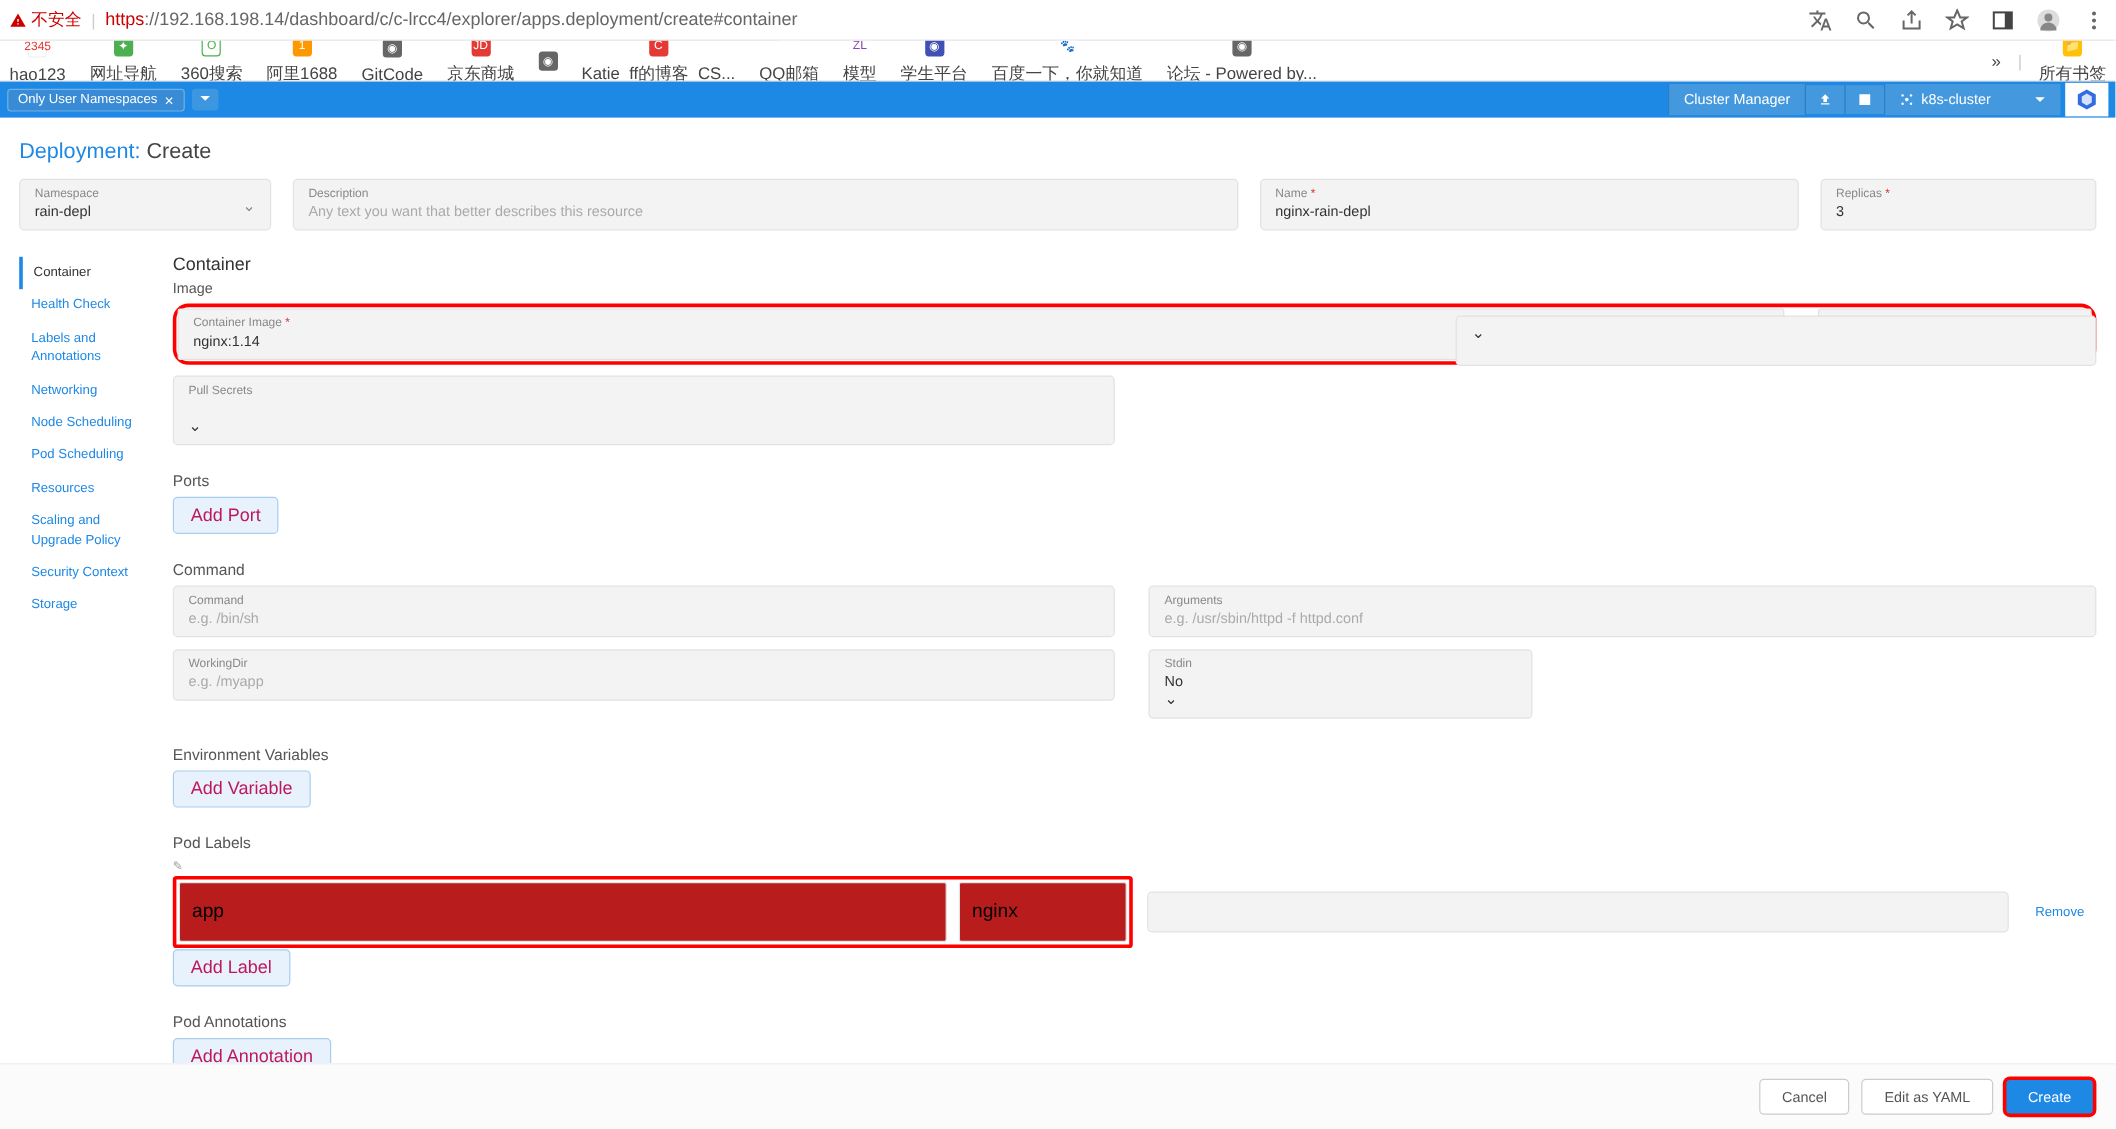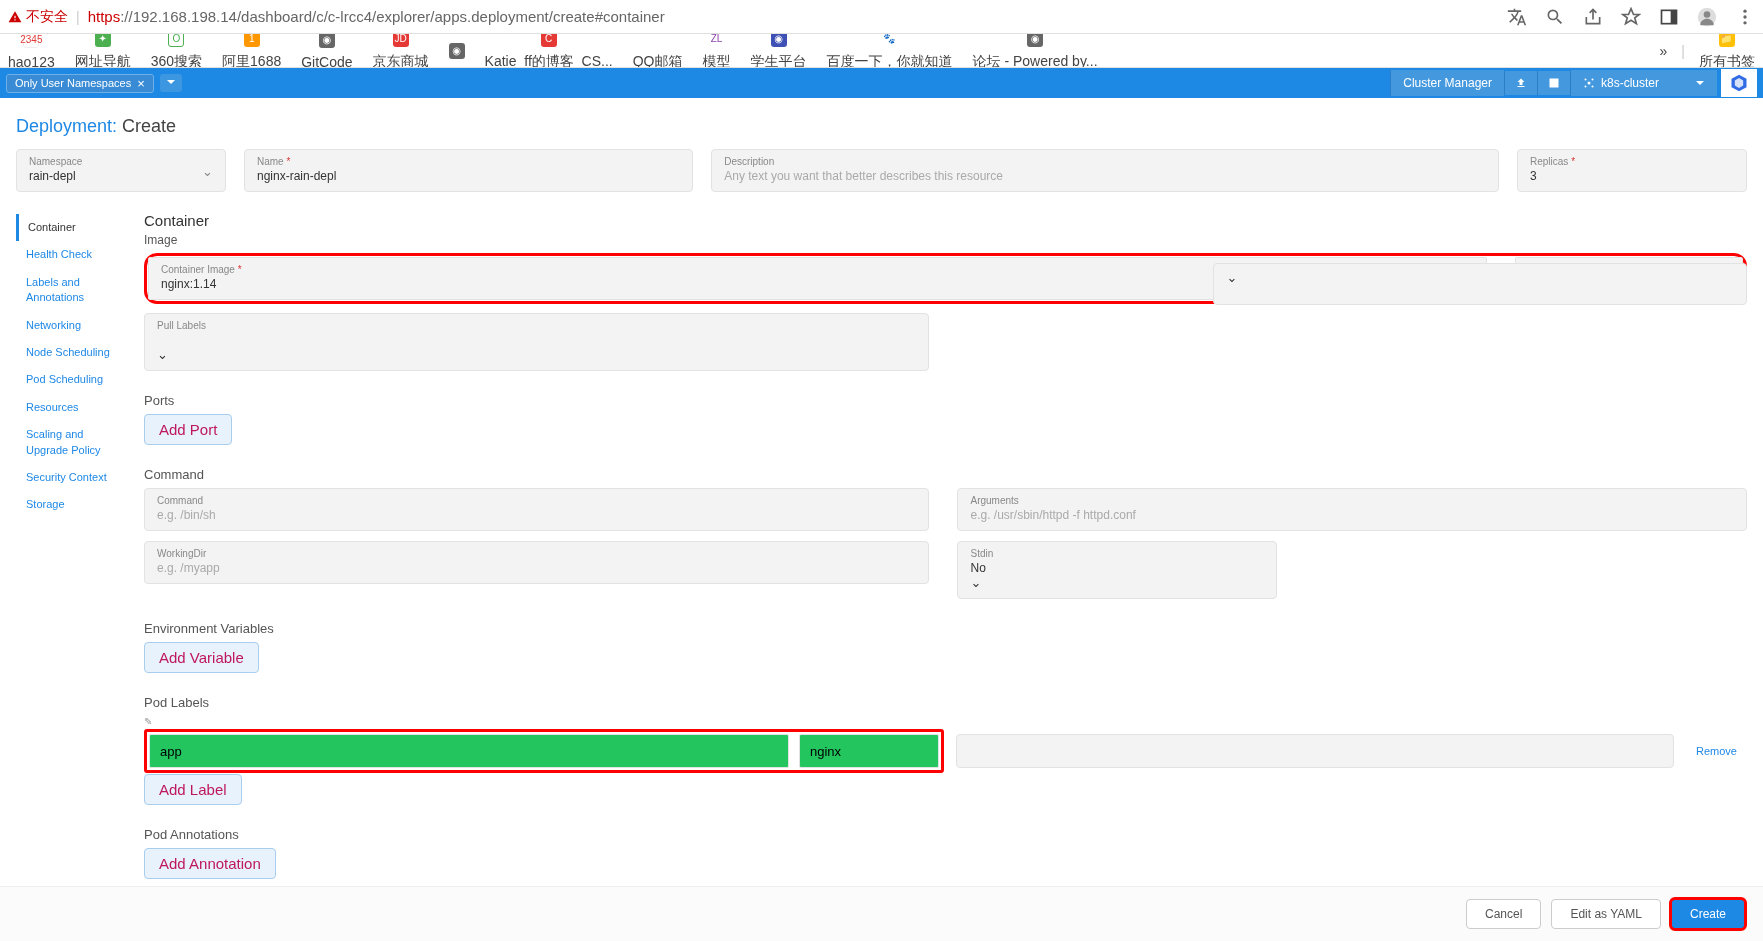--- a/index.html
+++ b/index.html
@@ -65,21 +65,21 @@
   .hl-row .input-box { flex: 1; }
   .hl-row .pull-col { flex: 0 0 228px; }
 
   .section { margin-bottom: 20px; }
   .section + .section { margin-top: 22px; }
 
   .btn-outline { display: inline-block; background: #e8f2fc; border: 1px solid #a8cdee; color: #be185d; border-radius: 4px; padding: 6px 14px; font-size: 15px; cursor: pointer; text-align: right; }
 
   .labels-row { display: flex; gap: 12px; align-items: center; }
   .label-rest { flex: 1; background: #f3f3f3; height: 34px; border: 1px solid #e2e2e2; border-radius: 4px; }
-  .label-input { background: #22c55e; border: 1px solid #e2e2e2; border-radius: 2px; padding: 8px 10px; font-size: 13px; height: 34px; width: 100%; }
+  .label-input { background: #b91c1c; border: 1px solid #e2e2e2; border-radius: 2px; padding: 8px 10px; font-size: 16px; height: 50px; width: 100%; }
   .labels-hl { border: 3px solid #f00; border-radius: 3px; padding: 2px; display: flex; gap: 10px; }
   .remove-link { color: #1e88e5; font-size: 11px; margin-left: auto; padding: 0 10px; cursor: pointer; }
 
   
   .footer { position: fixed; bottom: 0; left: 0; right: 0; background: #fbfbfb; border-top: 1px solid #eee; padding: 12px 18px; display: flex; justify-content: flex-end; gap: 10px; }
   .btn { border-radius: 4px; padding: 7px 18px; font-size: 12px; cursor: pointer; border: 1px solid #ccc; background: #fff; color: #555; }
   .btn.primary { background: #1e88e5; color: #fff; border-color: #1e88e5; }
   .btn.primary.hl { outline: 3px solid #f00; outline-offset: -1px; }
 
   svg.tiny { width: 14px; height: 14px; }
@@ -238,27 +238,27 @@
 <div class="page-title">
   <span>Deployment:</span> <span class="sub">Create</span>
 </div>
 
 <div class="top-row">
   <div class="field-box ns">
     <div class="field-label">Namespace</div>
     <div class="field-value">rain-depl</div>
     <span class="caret">⌄</span>
   </div>
+  <div class="field-box desc">
+    <div class="field-label">Description</div>
+    <div class="field-value placeholder">Any text you want that better describes this resource</div>
+  </div>
   <div class="field-box">
     <div class="field-label"><span>Name</span> <span class="req">*</span></div>
     <div class="field-value">nginx-rain-depl</div>
-  </div>
-  <div class="field-box desc">
-    <div class="field-label">Description</div>
-    <div class="field-value placeholder">Any text you want that better describes this resource</div>
   </div>
   <div class="field-box rep">
     <div class="field-label"><span>Replicas</span> <span class="req">*</span></div>
     <div class="field-value">3</div>
   </div>
 </div>
 
 <div class="main">
   <div class="sidebar">
     <div class="side-item active">Container</div>
@@ -299,21 +299,21 @@
         <div class="col" style="flex:0 0 228px"></div>
         <div class="col">
           <div class="input-box" style="height:42px">
             <span class="caret">⌄</span>
           </div>
         </div>
       </div>
       <div class="row" style="margin-top:8px">
         <div class="col half">
           <div class="input-box">
-            <div class="field-label">Pull Labels</div>
+            <div class="field-label">Pull Secrets</div>
             <div class="field-value">&nbsp;</div>
             <span class="caret">⌄</span>
           </div>
         </div>
       </div>
     </div>
 
     <div class="section">
       <div class="sub-title" style="font-size:13px">Ports</div>
       <span class="btn-outline">Add Port</span>

